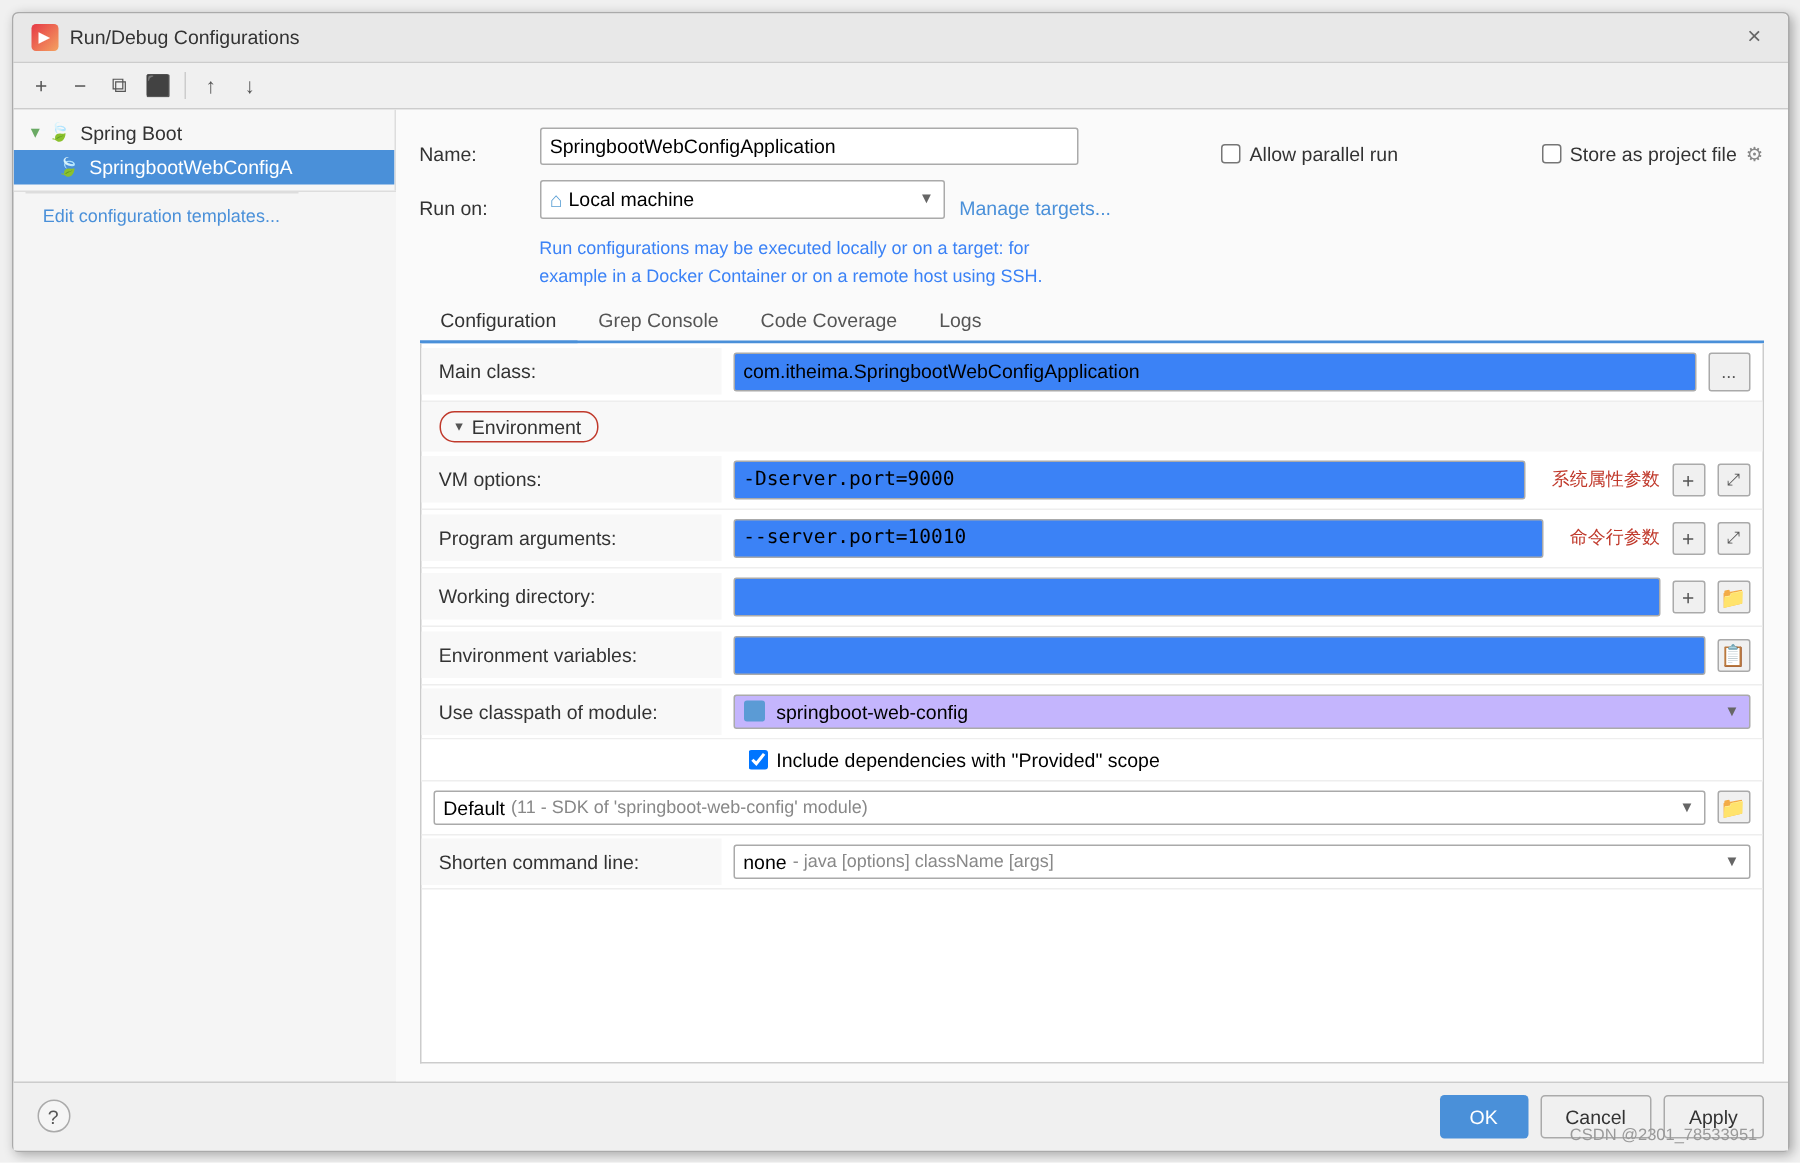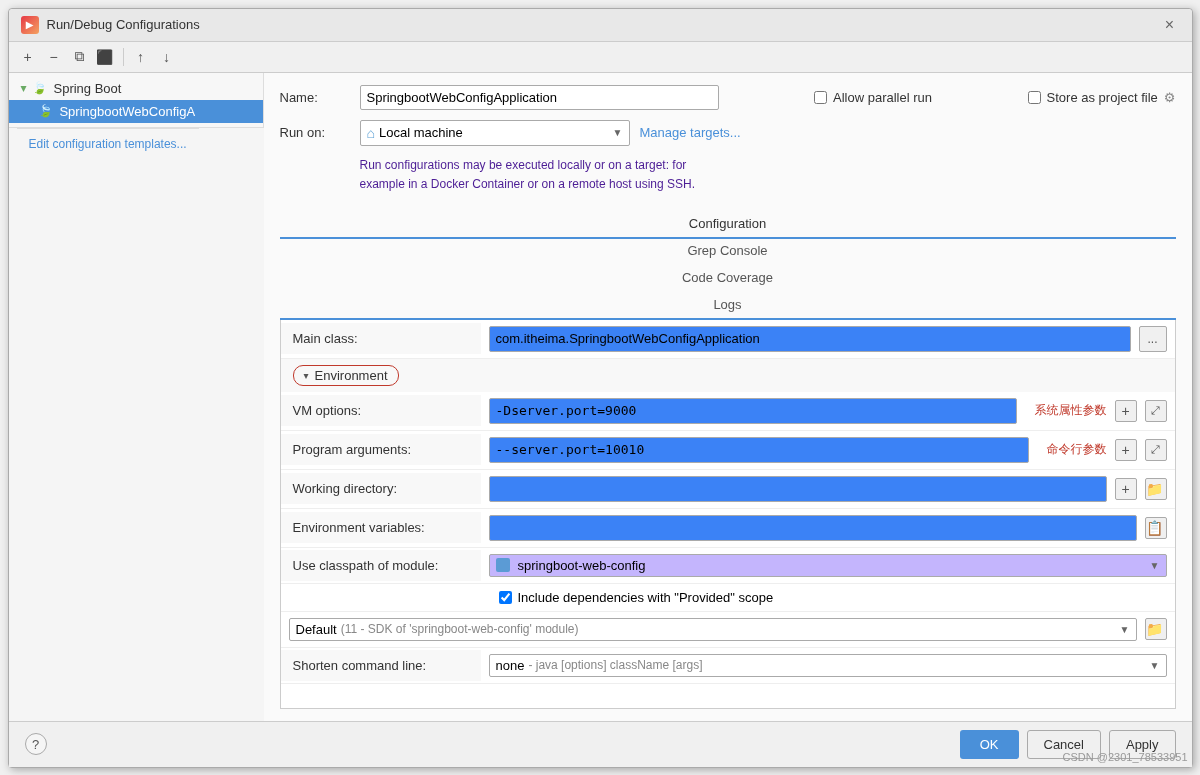--- a/index.html
+++ b/index.html
@@ -136,21 +136,21 @@
     .right-panel {
       flex: 1;
       display: flex;
       flex-direction: column;
       padding: 12px 16px;
       overflow-y: auto;
       background: #fafafa;
     }
     .form-row {
       display: flex;
-      align-items: center;
+      align-items: flex-end;
       margin-bottom: 10px;
       gap: 10px;
     }
     .form-label {
       min-width: 70px;
       font-weight: 500;
       color: #333;
       font-size: 13px;
     }
     .form-input {
@@ -192,31 +192,30 @@
       color: #666;
     }
     .manage-link {
       color: #4a90d9;
       cursor: pointer;
       font-size: 13px;
       text-decoration: none;
     }
     .hint-text {
       font-size: 12px;
-      color: #4c1d95;
+      color: #3b82f6;
       margin-left: 80px;
-      margin-bottom: 16px;
+      margin-bottom: 6px;
       line-height: 1.6;
     }
     .tabs-row {
       display: flex;
       border-bottom: 2px solid #4a90d9;
       margin-bottom: 0;
       gap: 0;
-      flex-direction: column;
     }
     .tab {
       padding: 6px 14px;
       cursor: pointer;
       font-size: 13px;
       color: #555;
       border: none;
       background: none;
       border-bottom: 2px solid transparent;
       margin-bottom: -2px;
@@ -425,21 +424,21 @@
       color: #333;
       border: 1px solid #aaa;
       padding: 6px 16px;
       border-radius: 3px;
       cursor: pointer;
       font-size: 13px;
     }
     .watermark {
       position: absolute;
       bottom: 4px;
-      right: 4px;
+      right: 20px;
       font-size: 11px;
       color: #999;
     }
     .home-icon {
       color: #5a9fd4;
       font-size: 14px;
     }
     .sidebar-wrapper {
       position: relative;
       width: 255px;

